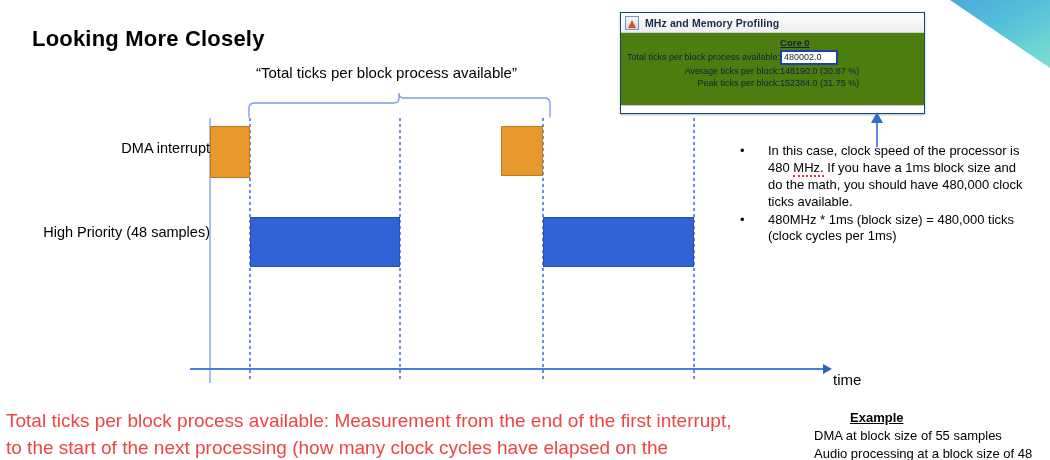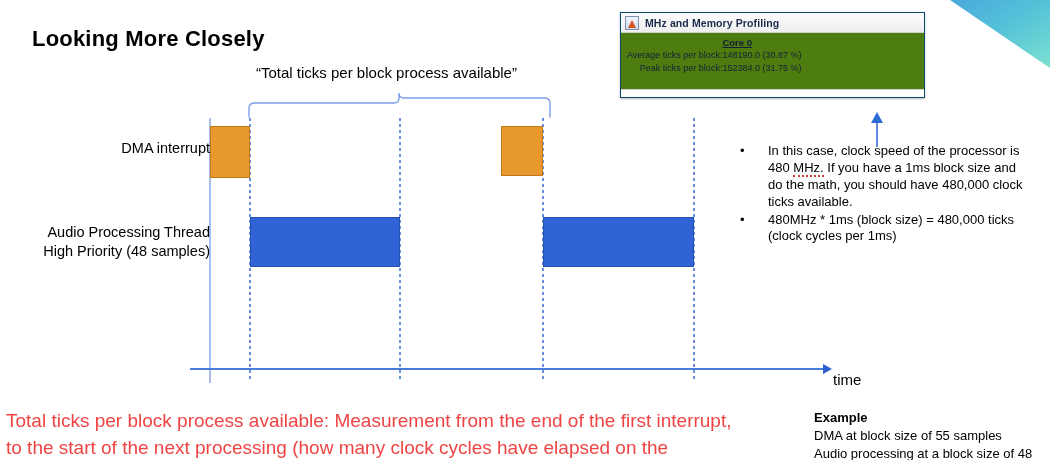--- a/index.html
+++ b/index.html
@@ -223,20 +223,22 @@
     line-height: 1.42;
   }
   .example-block {
     position: absolute;
     font-size: 13px;
     color: #000;
     line-height: 1.38;
   }
   .example-head {
     font-weight: bold;
+    text-decoration: underline;
+    margin-left: 36px;
   }
 </style>
 </head>
 <body>
 
 <div id="slide">
 
   <div class="corner-tri"></div>
 
   <div class="slide-title">Looking More Closely</div>
@@ -261,37 +263,42 @@
 
   <div class="bar-dma" style="left:210px; top:126px; width:40px; height:52px;"></div>
   <div class="bar-dma" style="left:501px; top:126px; width:42px; height:50px;"></div>
 
   <div class="bar-audio" style="left:250px; top:217px; width:150px; height:50px;"></div>
   <div class="bar-audio" style="left:543px; top:217px; width:151px; height:50px;"></div>
 
   <div class="row-label" style="left:20px; top:139px; width:170px;">DMA interrupt</div>
 
   <div class="row-label" style="left:10px; top:223px; width:180px;">
-    <div>Audio Processing Thread</div>
     <div>High Priority (48 samples)</div>
   </div>
 
   <div class="dialog" style="left:620px; top:12px; width:305px;">
 
     <div class="dialog-titlebar">
       <span class="dialog-icon"></span>
       <span class="dialog-title-text">MHz and Memory Profiling</span>
     </div>
 
     <div class="dialog-body">
       <table class="prof">
         <tbody>
             <tr>
           <td class="prof-name"></td>
           <td class="prof-val col-head">Core 0</td>
+        </tr>
+        <tr>
+          <td class="prof-name">Total ticks per block process available:</td>
+          <td class="prof-val">
+            <span class="val-highlight">480002.0</span>
+          </td>
         </tr>
         <tr>
           <td class="prof-name">Average ticks per block:</td>
           <td class="prof-val">148190.0 (30.87 %)</td>
         </tr>
         <tr>
           <td class="prof-name">Peak ticks per block:</td>
           <td class="prof-val">152384.0 (31.75 %)</td>
         </tr>
       </tbody>

